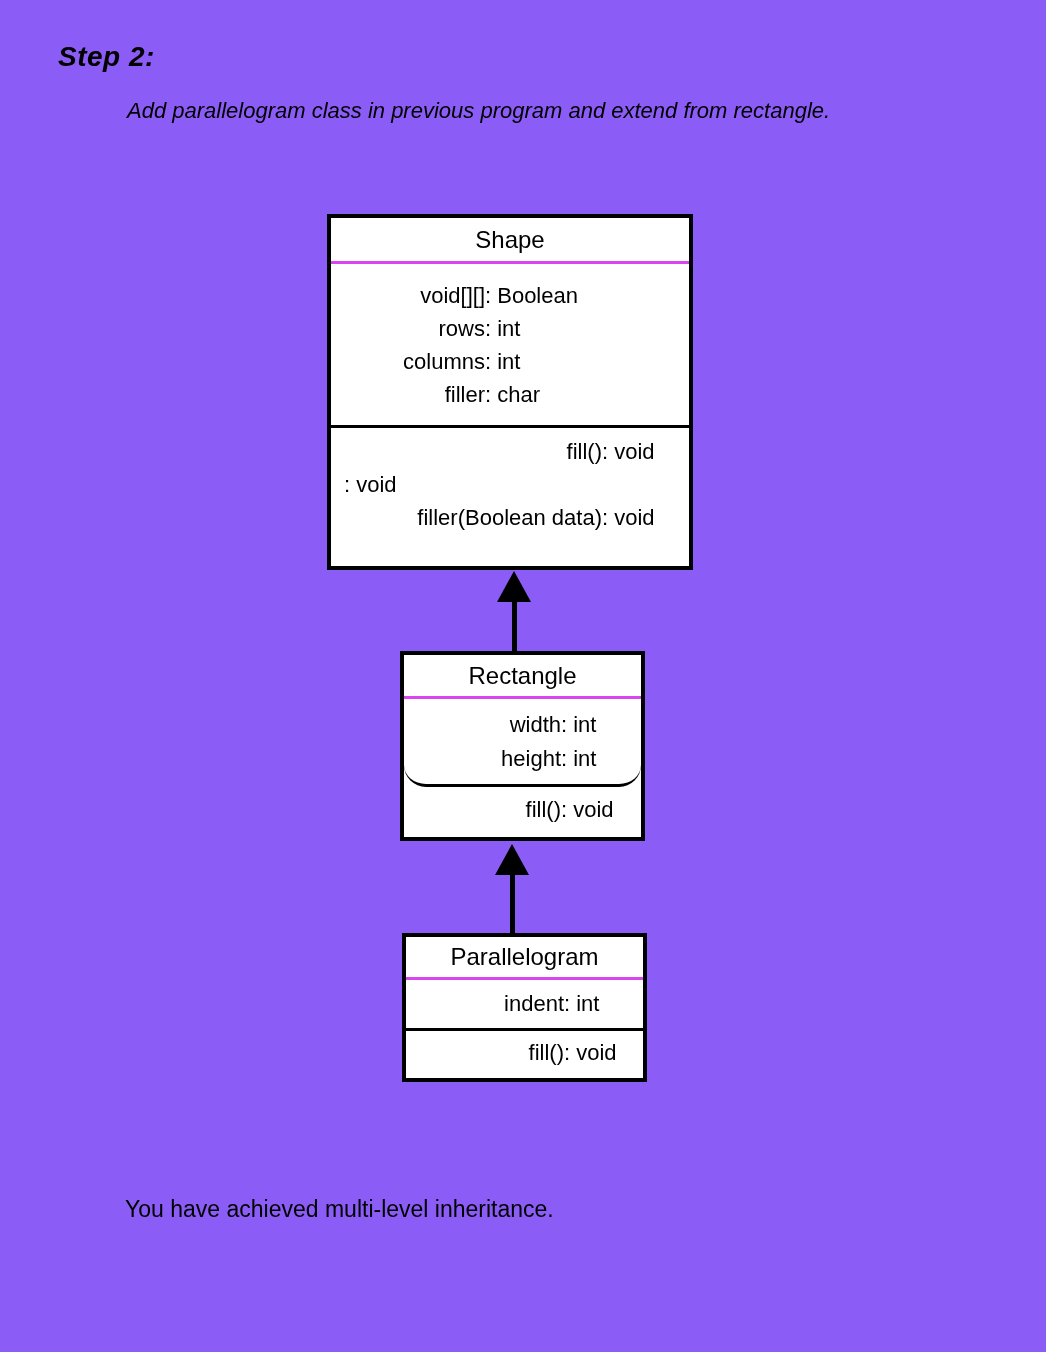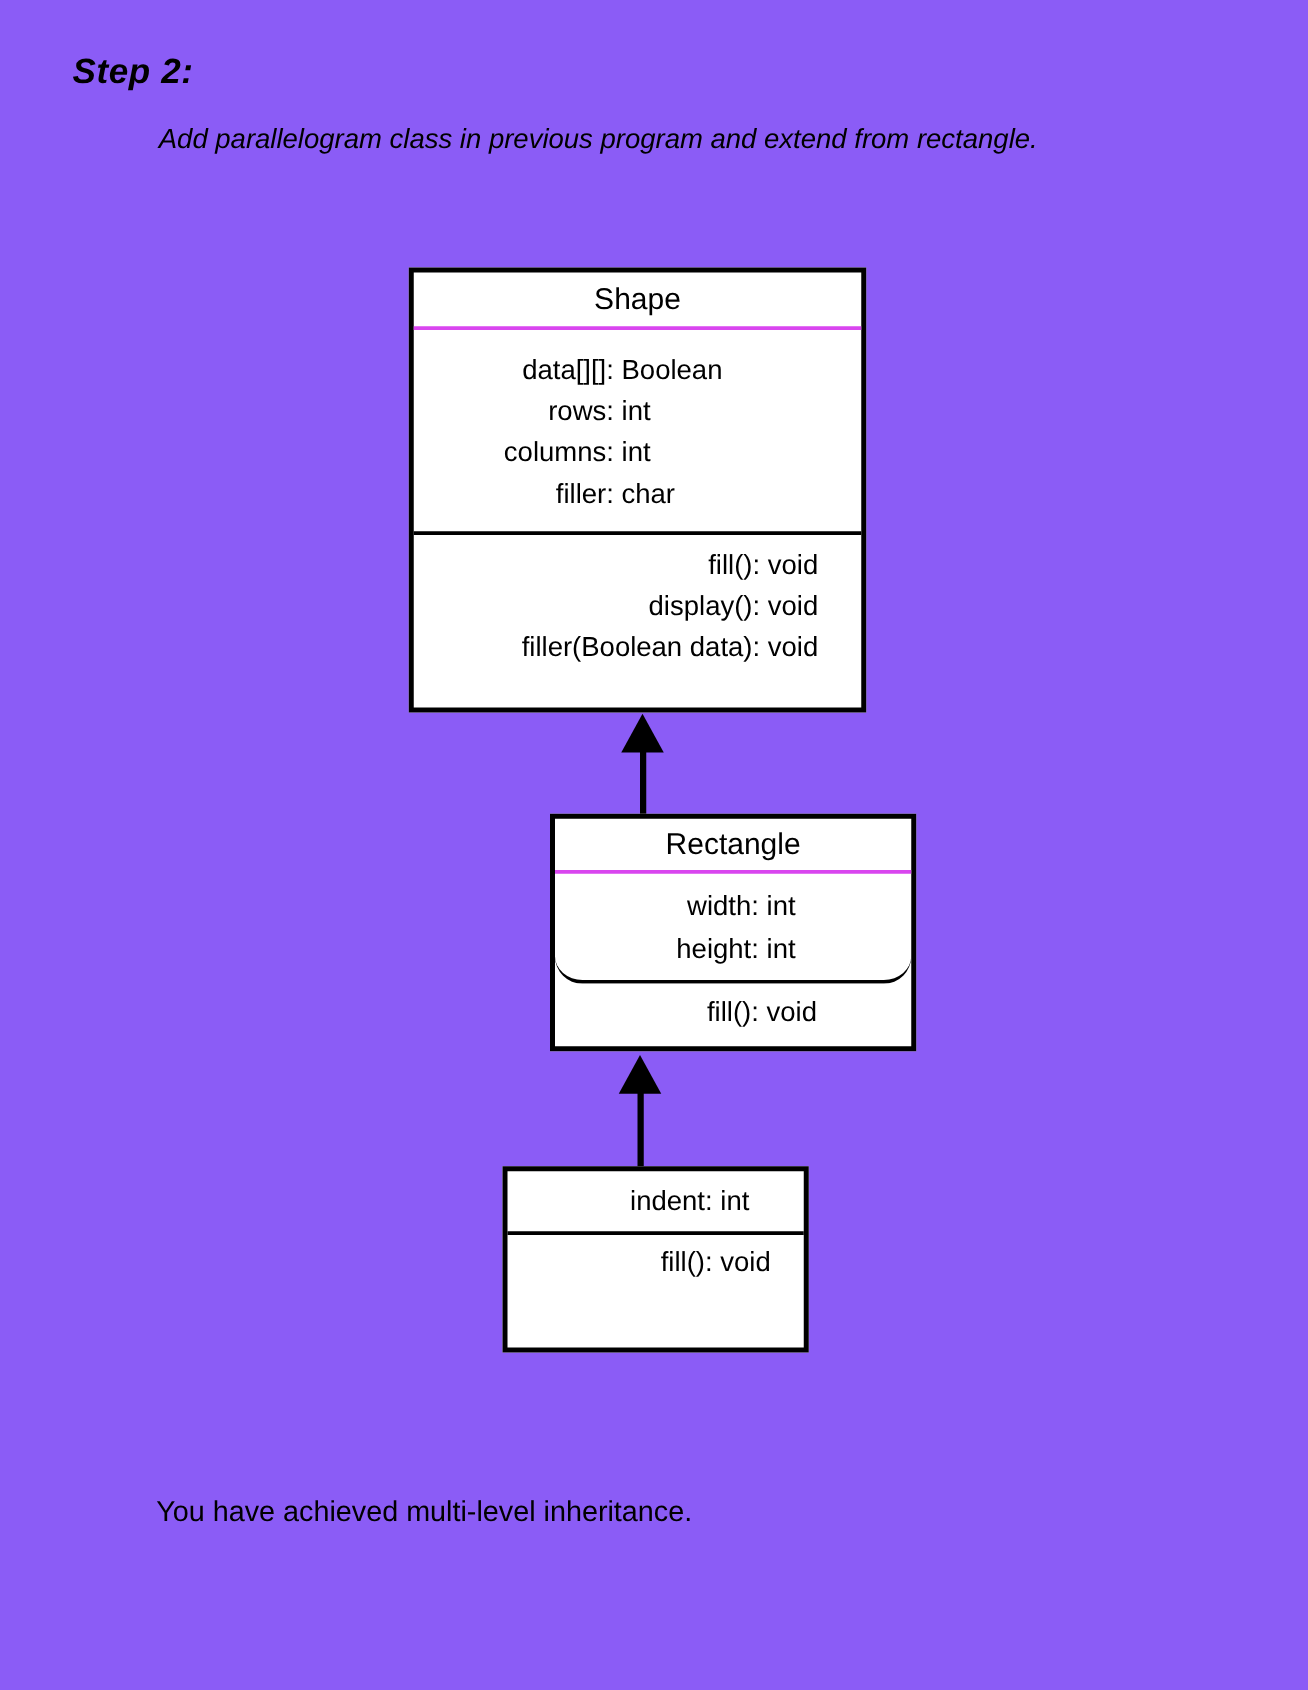--- a/index.html
+++ b/index.html
@@ -72,21 +72,21 @@
 
   
   .box-shape { left: 327px; top: 214px; width: 366px; height: 356px; }
   .box-shape .uml-title { height: 46px; }
   .box-shape .sec-attrs { height: 164px; padding: 15px 0 0 13px; }
   .box-shape .sec-attrs .n { width: 141px; }
   .box-shape .sec-methods { padding: 7px 0 0 13px; }
   .box-shape .sec-methods .n { width: 258px; }
 
   
-  .box-rect { left: 400px; top: 651px; width: 293px; height: 190px; margin-left: 40px; }
+  .box-rect { left: 400px; top: 651px; width: 245px; height: 190px; }
   .box-rect .uml-title { height: 44px; }
   .box-rect .sec-attrs { height: 88px; padding: 9px 0 0 15px; border-radius: 22px; }
   .box-rect .uml-row { line-height: 34px; }
   .box-rect .n { width: 142px; }
   .box-rect .sec-methods { padding: 6px 0 0 15px; }
 
   
   .box-para { left: 402px; top: 933px; width: 245px; height: 149px; }
   .box-para .uml-title { height: 43px; }
   .box-para .sec-attrs { height: 51px; padding: 7px 0 0 15px; }
@@ -119,21 +119,21 @@
 <div class="page">
 
   <div class="heading">Step 2:</div>
 
   <div class="subtitle">Add parallelogram class in previous program and extend from rectangle.</div>
 
   <div class="uml-box box-shape">
     <div class="uml-title">Shape</div>
     <div class="uml-section sec-attrs with-sep">
       <div class="uml-row">
-        <span class="n">data[][]</span>
+        <span class="n">void[][]</span>
         <span class="t">: Boolean</span>
       </div>
       <div class="uml-row">
         <span class="n">rows</span>
         <span class="t">: int</span>
       </div>
       <div class="uml-row">
         <span class="n">columns</span>
         <span class="t">: int</span>
       </div>
@@ -141,21 +141,20 @@
         <span class="n">filler</span>
         <span class="t">: char</span>
       </div>
     </div>
     <div class="uml-section sec-methods">
       <div class="uml-row">
         <span class="n">fill()</span>
         <span class="t">: void</span>
       </div>
       <div class="uml-row">
-        <span class="n">display()</span>
         <span class="t">: void</span>
       </div>
       <div class="uml-row">
         <span class="n">filler(Boolean data)</span>
         <span class="t">: void</span>
       </div>
     </div>
   </div>
 
   <div class="arrow-head arrow1-head"></div>
@@ -178,20 +177,21 @@
         <span class="n">fill()</span>
         <span class="t">: void</span>
       </div>
     </div>
   </div>
 
   <div class="arrow-head arrow2-head"></div>
   <div class="arrow-line arrow2-line"></div>
 
   <div class="uml-box box-para">
+    <div class="uml-title">Parallelogram</div>
     <div class="uml-section sec-attrs with-sep">
       <div class="uml-row">
         <span class="n">indent</span>
         <span class="t">: int</span>
       </div>
     </div>
     <div class="uml-section sec-methods">
       <div class="uml-row">
         <span class="n">fill()</span>
         <span class="t">: void</span>

